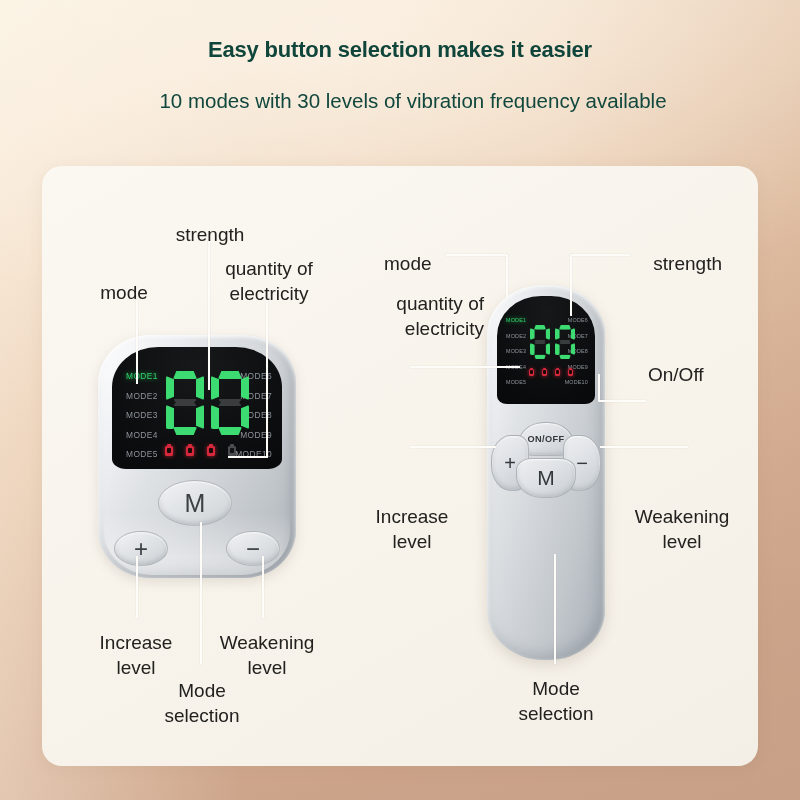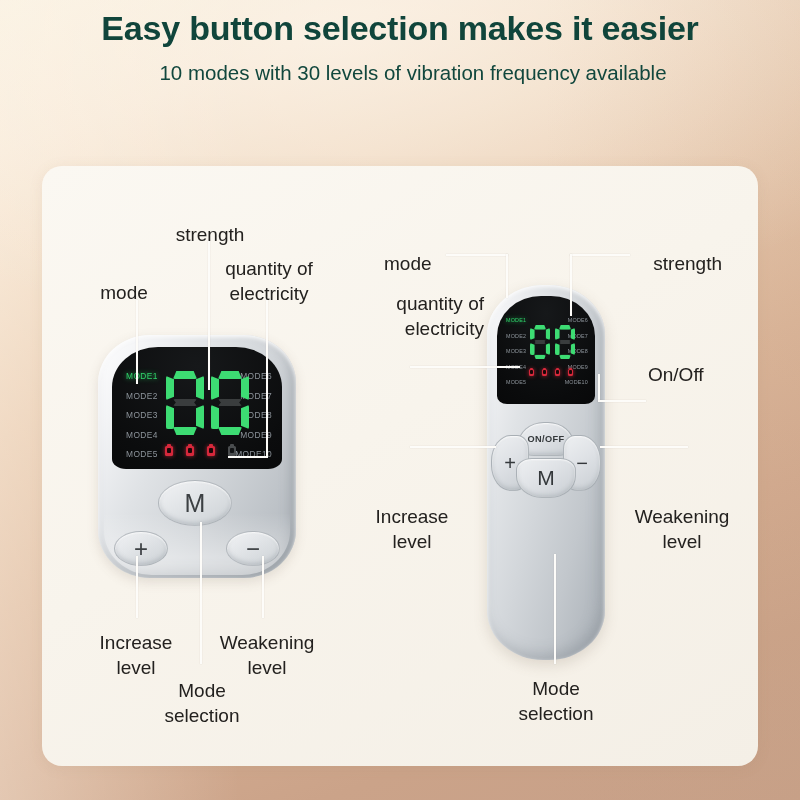--- a/index.html
+++ b/index.html
@@ -43,29 +43,29 @@
 
   
   #header {
     position: absolute;
     left: 0; top: 0;
     width: 800px;
     text-align: center;
     z-index: 6;
   }
   #title {
-    margin-top: 6px;
-    font-size: 34px;
+    margin-top: 28px;
+    font-size: 22px;
     font-weight: bold;
     letter-spacing: -.2px;
     color: #10453b;
     line-height: 44px;
   }
   #subtitle {
-    margin-top: 9px;
+    margin-top: 15px;
     font-size: 20.5px;
     color: #11473d;
     line-height: 27px;
     padding-left: 26px;
   }
 
   
   #card {
     position: absolute;
     left: 42px; top: 166px;

